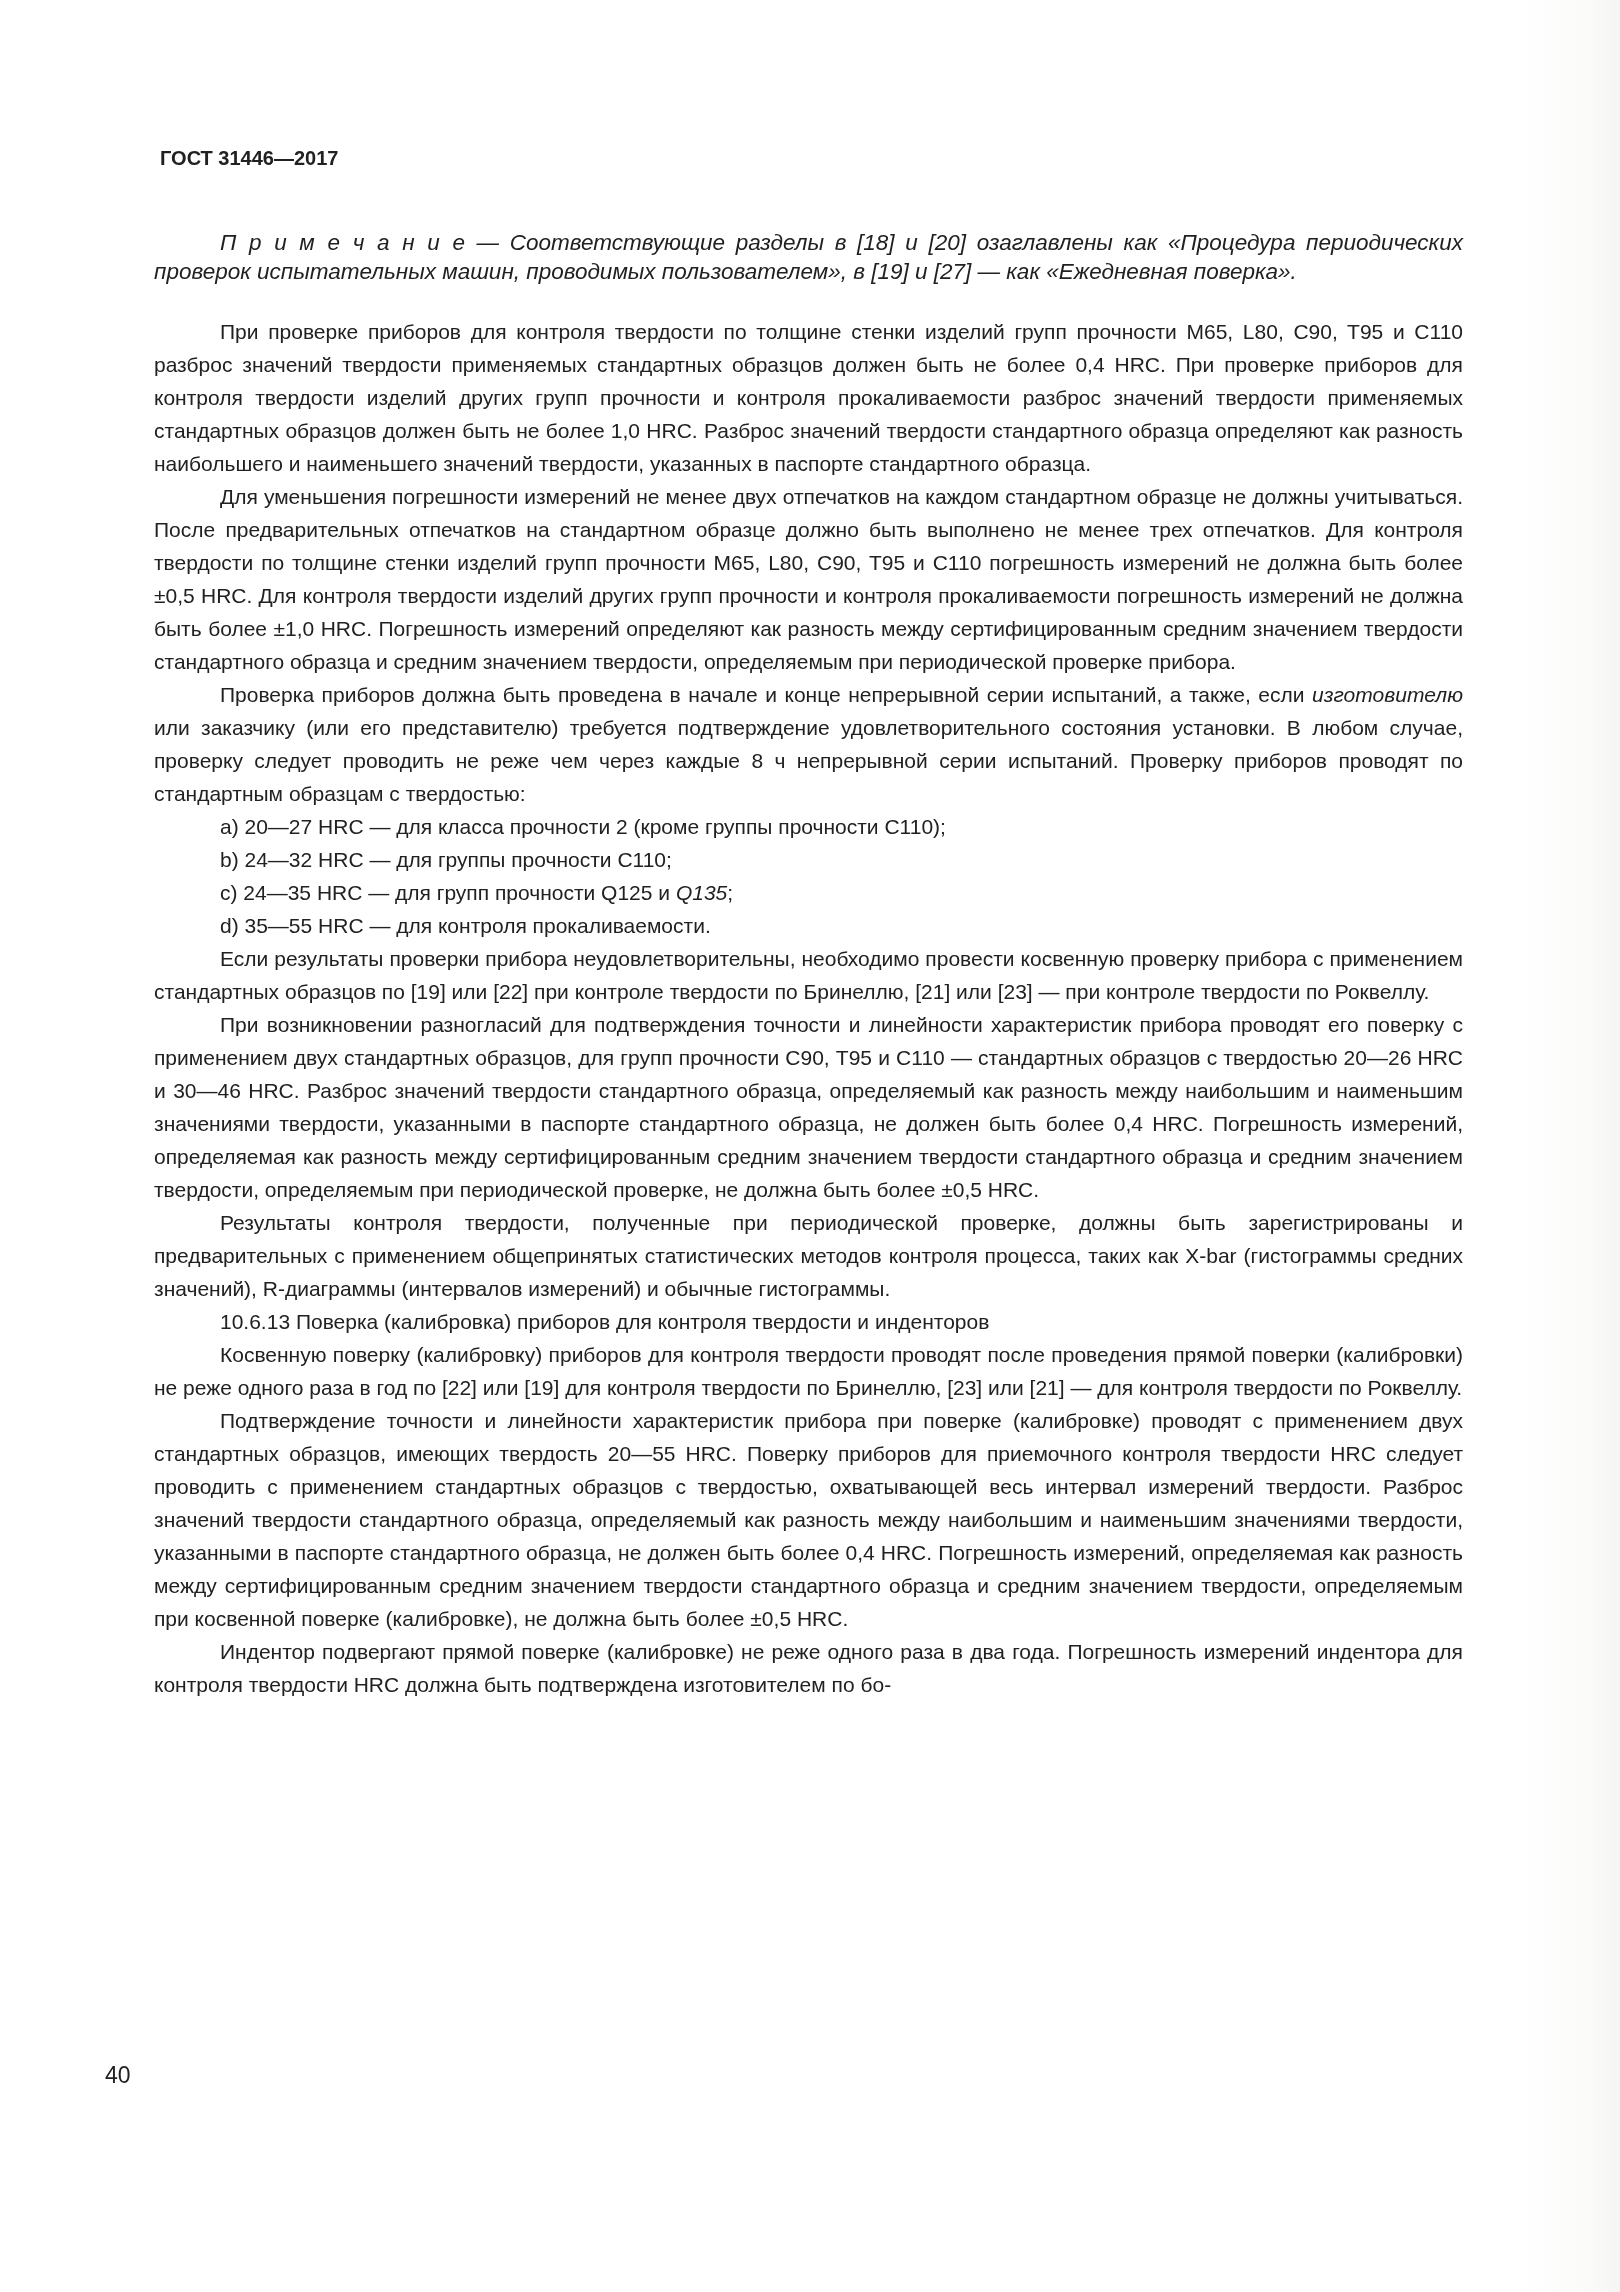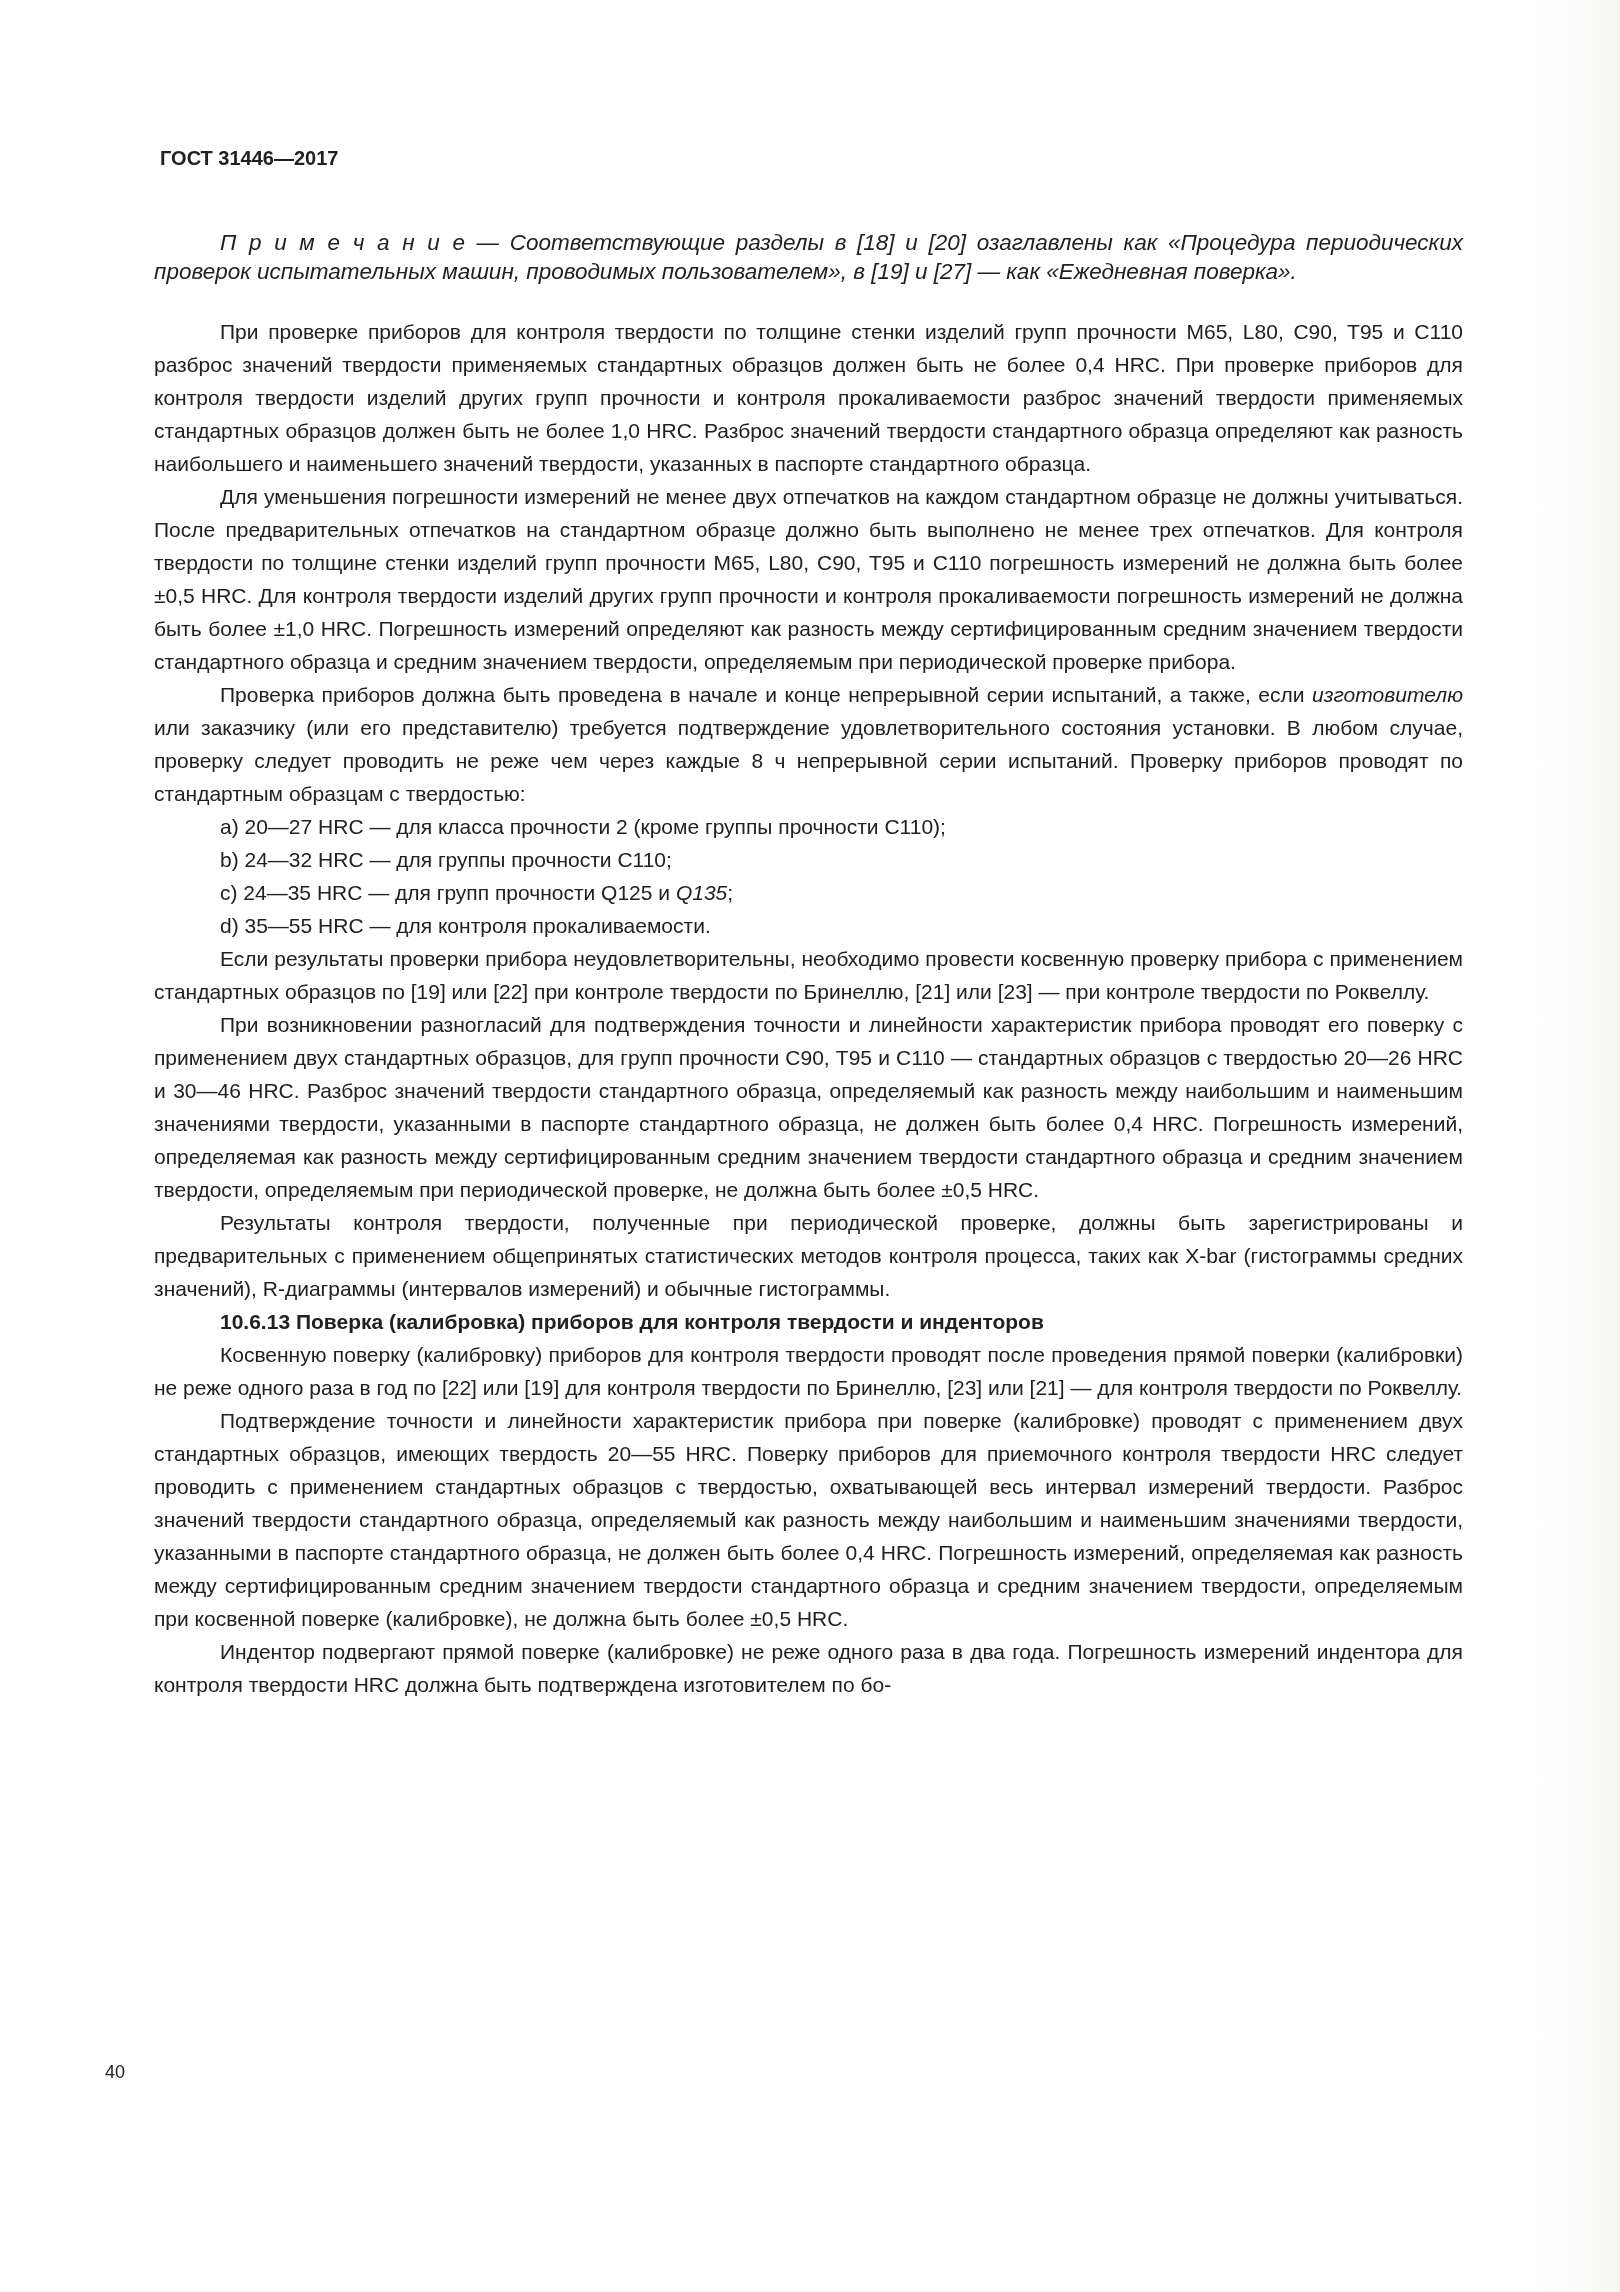--- a/index.html
+++ b/index.html
@@ -43,31 +43,31 @@
     letter-spacing: 1px;
   }
   .body-p {
     margin: 0;
     font-size: 21px;
     line-height: 33px;
     text-align: justify;
     text-indent: 66px;
   }
   .body-p.heading {
-    font-weight: bold;
+    font-weight: normal;
     text-align: left;
   }
   .body-p .it {
     font-style: italic;
   }
   .page-number {
     position: absolute;
     left: 105px;
     top: 2062px;
-    font-size: 18px;
+    font-size: 23px;
   }
 </style>
 </head>
 <body>
 
 <div class="page">
   <div class="running-head">ГОСТ 31446—2017</div>
 
   <div class="content">
     <p class="note">

